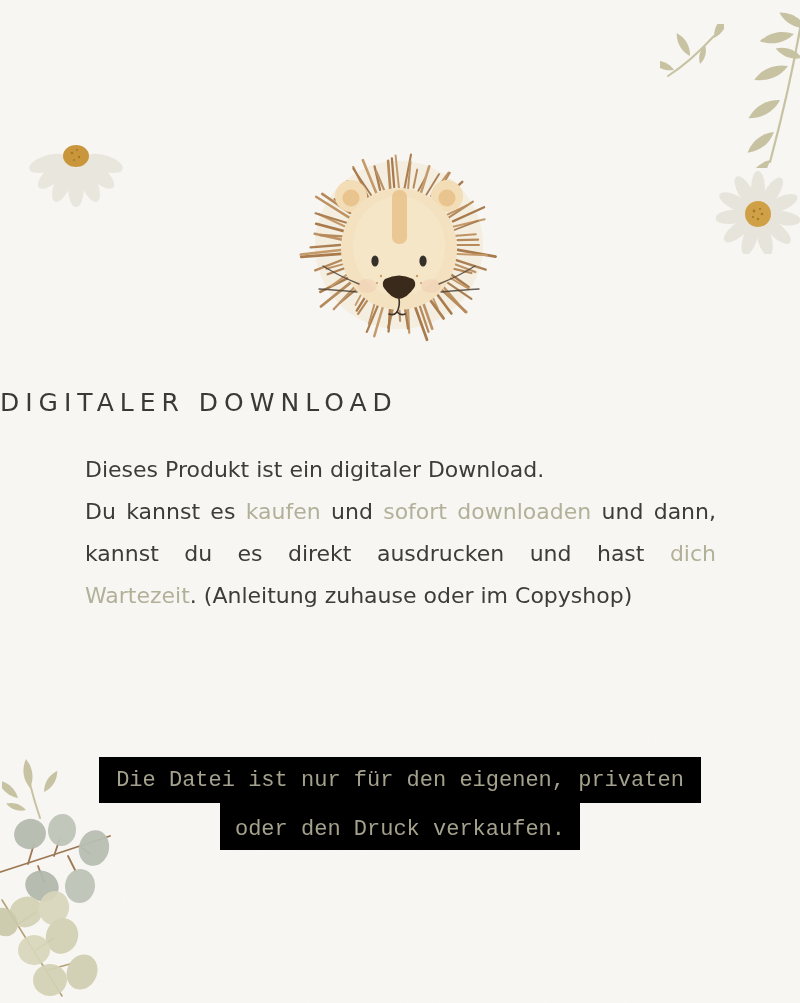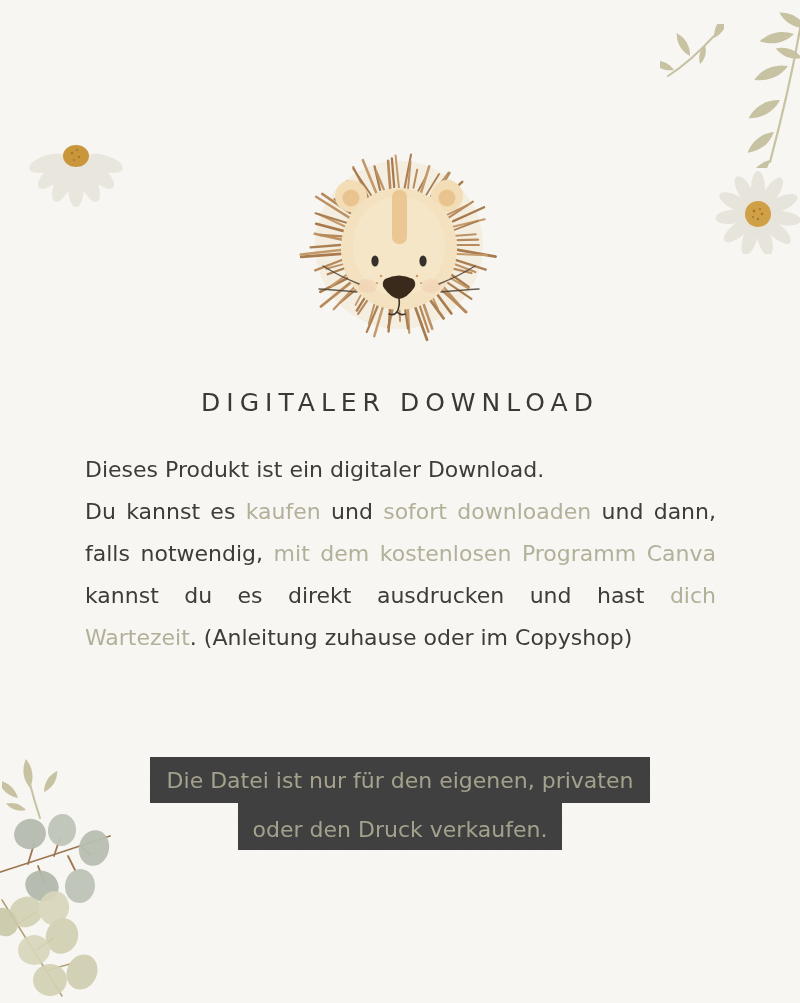--- a/index.html
+++ b/index.html
@@ -7,41 +7,41 @@
   body { font-family:"DejaVu Sans", sans-serif; }
   #page {
     position:relative; width:800px; height:1003px;
     background:#f8f7f4; overflow:hidden;
   }
   .grain { position:absolute; inset:0; width:100%; height:100%; opacity:.45; pointer-events:none; }
 
   
   #title {
     position:absolute; top:388px; left:0; width:100%;
-    text-align:center; font-size:25px; letter-spacing:6px;
+    font-size:25px; letter-spacing:6px;
     color:#3a3935;
   }
 
   
   #body-paragraph {
     position:absolute; left:85px; top:449px; width:631px;
     font-size:22px; color:#3d3c37;
   }
   .bline { height:42px; line-height:42px; overflow:hidden; }
   .bline.just { text-align:justify; text-align-last:justify; -moz-text-align-last:justify; }
   .seg.green { color:#b3b099; }
   .seg.dark  { color:#3d3c37; }
 
   
   #notice {
     position:absolute; left:0; top:757px; width:100%;
     display:flex; flex-direction:column; align-items:center;
     font-size:22px; color:#a4a18c;
   }
-  .nbox { background:#404040; text-align:right; }
+  .nbox { background:#000000; text-align:right;font-family:Liberation Mono, monospace; }
   .nbox.main { padding:6px 17px 4px; }
   .nbox.main .nline { line-height:36px; }
   .nbox.sub { padding:0 15px 5px; }
   .nbox.sub .nline { line-height:30px;margin-top:12px; }
 
   
   .abs { position:absolute; }
   #lion-wrap      { left:297px; top:142px; }
   #daisy-tl       { left:26px;  top:138px; }
   #sprig-tr-small { left:660px; top:24px; }
@@ -249,21 +249,20 @@
       <path d="M142,142 Q162,134 178,124"></path>
       <path d="M144,150 Q166,148 182,147"></path>
     </g>
   </svg>
 
   <div id="title">DIGITALER DOWNLOAD</div>
 
   <div id="body-paragraph">
       <div class="bline">Dieses Produkt ist ein digitaler Download.</div>
       <div class="bline just"><span class="seg dark">Du kannst es </span><span class="seg green">kaufen</span><span class="seg dark"> und </span><span class="seg green">sofort downloaden</span><span class="seg dark"> und dann,</span></div>
-      <div class="bline just"><span class="seg dark">falls notwendig, </span><span class="seg green">mit dem kostenlosen Programm Canva</span></div>
       <div class="bline just"><span class="seg dark">kannst du es direkt ausdrucken und hast </span><span class="seg green">dich</span></div>
       <div class="bline"><span class="seg green">Wartezeit</span><span class="seg dark">. (Anleitung zuhause oder im Copyshop)</span></div>
     </div>
 
   <div id="notice">
     <div class="nbox main">
       <div class="nline">Die Datei ist nur für den eigenen, privaten</div>
     </div>
     <div class="nbox sub">
       <div class="nline">oder den Druck verkaufen.</div>

